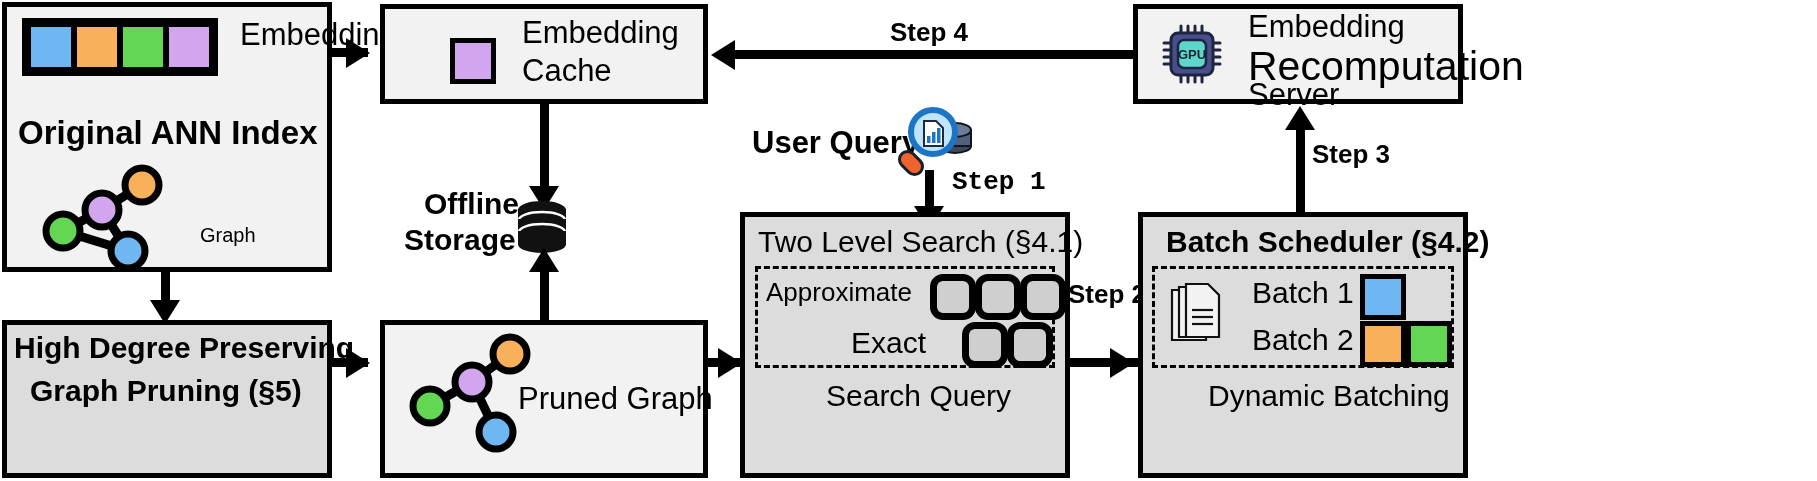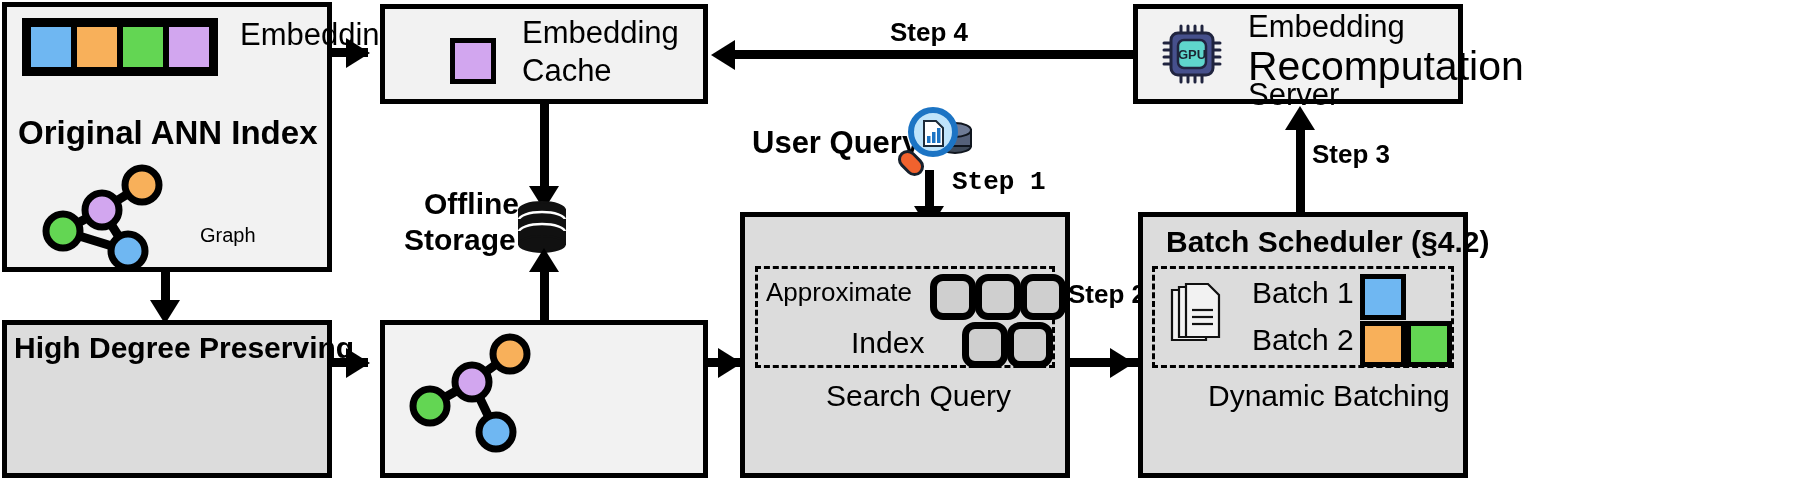--- a/index.html
+++ b/index.html
@@ -150,50 +150,53 @@
 
   <div class="bar" style="left:925px;top:170px;width:9px;height:44px;"></div>
   <div class="tri-d" style="left:914px;top:206px;"></div>
   <div class="lbl b" style="left:952px;top:168px;font-size:26px;font-family:Liberation Mono, monospace;">Step 1</div>
 
   <div class="bar" style="left:161px;top:272px;width:9px;height:36px;"></div>
   <div class="tri-d" style="left:150px;top:300px;"></div>
 
   <div class="box shade" style="left:2px;top:320px;width:330px;height:158px;"></div>
   <div class="lbl b" style="left:14px;top:332px;font-size:30px;">High Degree Preserving</div>
+  <div class="lbl b" style="left:30px;top:375px;font-size:30px;">Graph Pruning (§5)</div>
 
   <div class="bar" style="left:332px;top:358px;width:36px;height:9px;"></div>
   <div class="tri-r" style="left:346px;top:348px;"></div>
 
   <div class="box" style="left:380px;top:320px;width:328px;height:158px;"></div>
 
   <svg style="position:absolute;left:410px;top:334px;" width="130" height="125" viewBox="0 0 130 125">
     <line class="gedge" x1="20" y1="72" x2="62" y2="48"></line>
     <line class="gedge" x1="62" y1="48" x2="100" y2="20"></line>
     <line class="gedge" x1="62" y1="48" x2="86" y2="98"></line>
     <circle class="gnode" cx="100" cy="20" r="17" fill="#f8b05a"></circle>
     <circle class="gnode" cx="62" cy="48" r="17" fill="#d2a6ef"></circle>
     <circle class="gnode" cx="20" cy="72" r="17" fill="#63d653"></circle>
     <circle class="gnode" cx="86" cy="98" r="17" fill="#6fb7f2"></circle>
   </svg>
 
+  <div class="lbl" style="left:518px;top:382px;font-size:31px;">Pruned Graph</div>
 
   <div class="bar" style="left:708px;top:358px;width:34px;height:9px;"></div>
   <div class="tri-r" style="left:718px;top:348px;"></div>
 
   <div class="box shade" style="left:740px;top:212px;width:330px;height:266px;"></div>
+  <div class="lbl" style="left:758px;top:226px;font-size:30px;">Two Level Search (§4.1)</div>
 
   <div class="dash" style="left:755px;top:266px;width:300px;height:102px;"></div>
 
   <div class="lbl" style="left:766px;top:278px;font-size:26px;">Approximate</div>
   <div class="slot" style="left:930px;top:274px;"></div>
   <div class="slot" style="left:975px;top:274px;"></div>
   <div class="slot" style="left:1020px;top:274px;"></div>
 
-  <div class="lbl" style="left:851px;top:327px;font-size:30px;">Index</div>
+  <div class="lbl" style="left:851px;top:327px;font-size:30px;">Exact</div>
   <div class="slot" style="left:962px;top:322px;"></div>
   <div class="slot" style="left:1007px;top:322px;"></div>
 
   <div class="lbl" style="left:826px;top:380px;font-size:30px;">Search Query</div>
 
   <div class="bar" style="left:1070px;top:358px;width:70px;height:9px;"></div>
   <div class="tri-r" style="left:1110px;top:348px;"></div>
   <div class="lbl b" style="left:1068px;top:280px;font-size:26px;">Step 2</div>
 
   <div class="box shade" style="left:1138px;top:212px;width:330px;height:266px;"></div>

